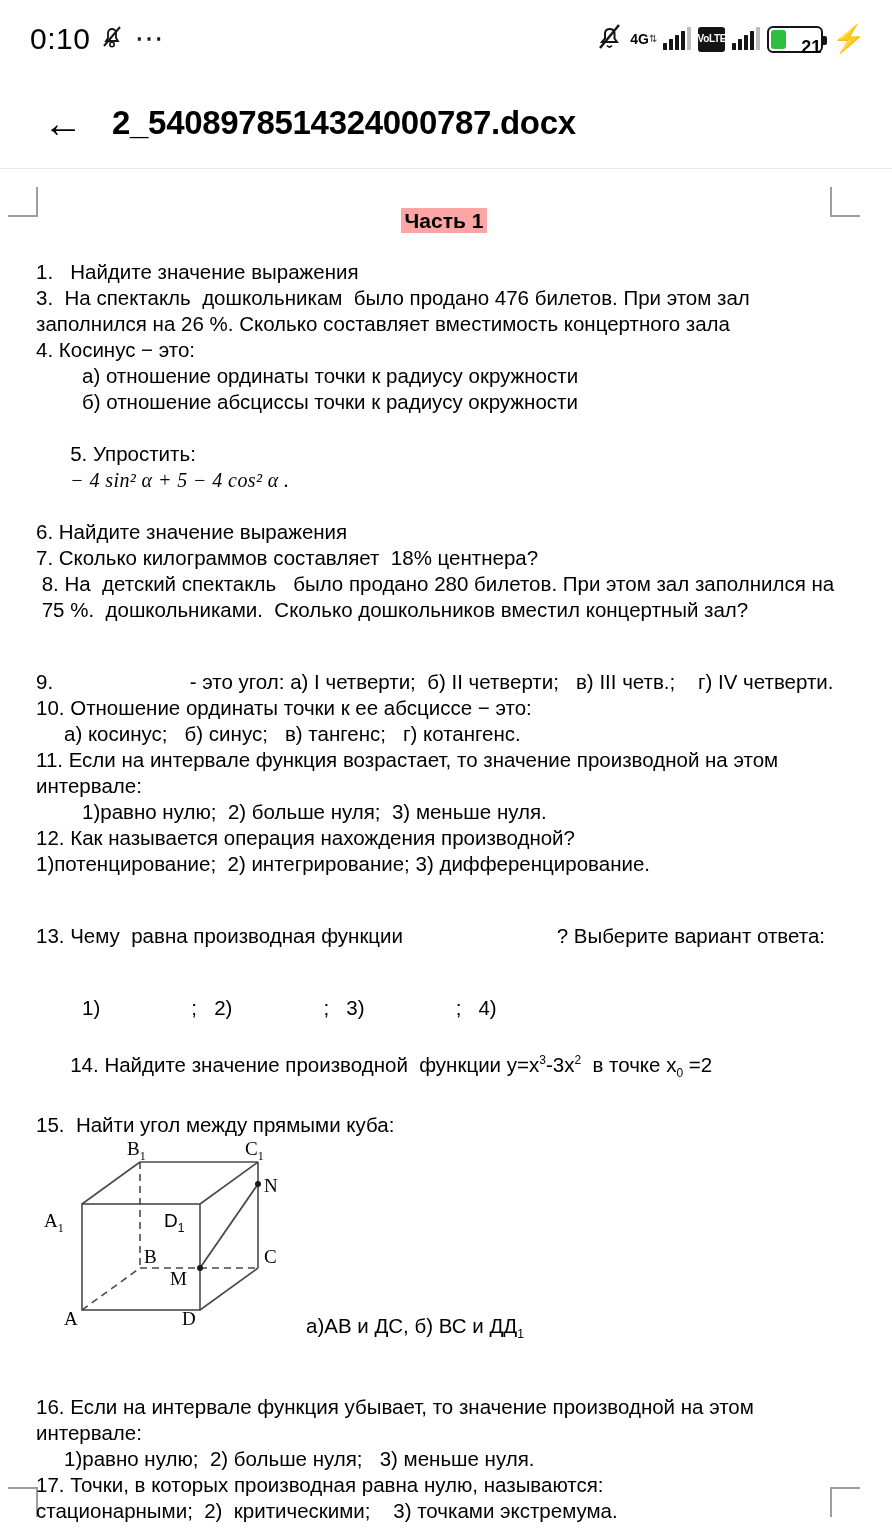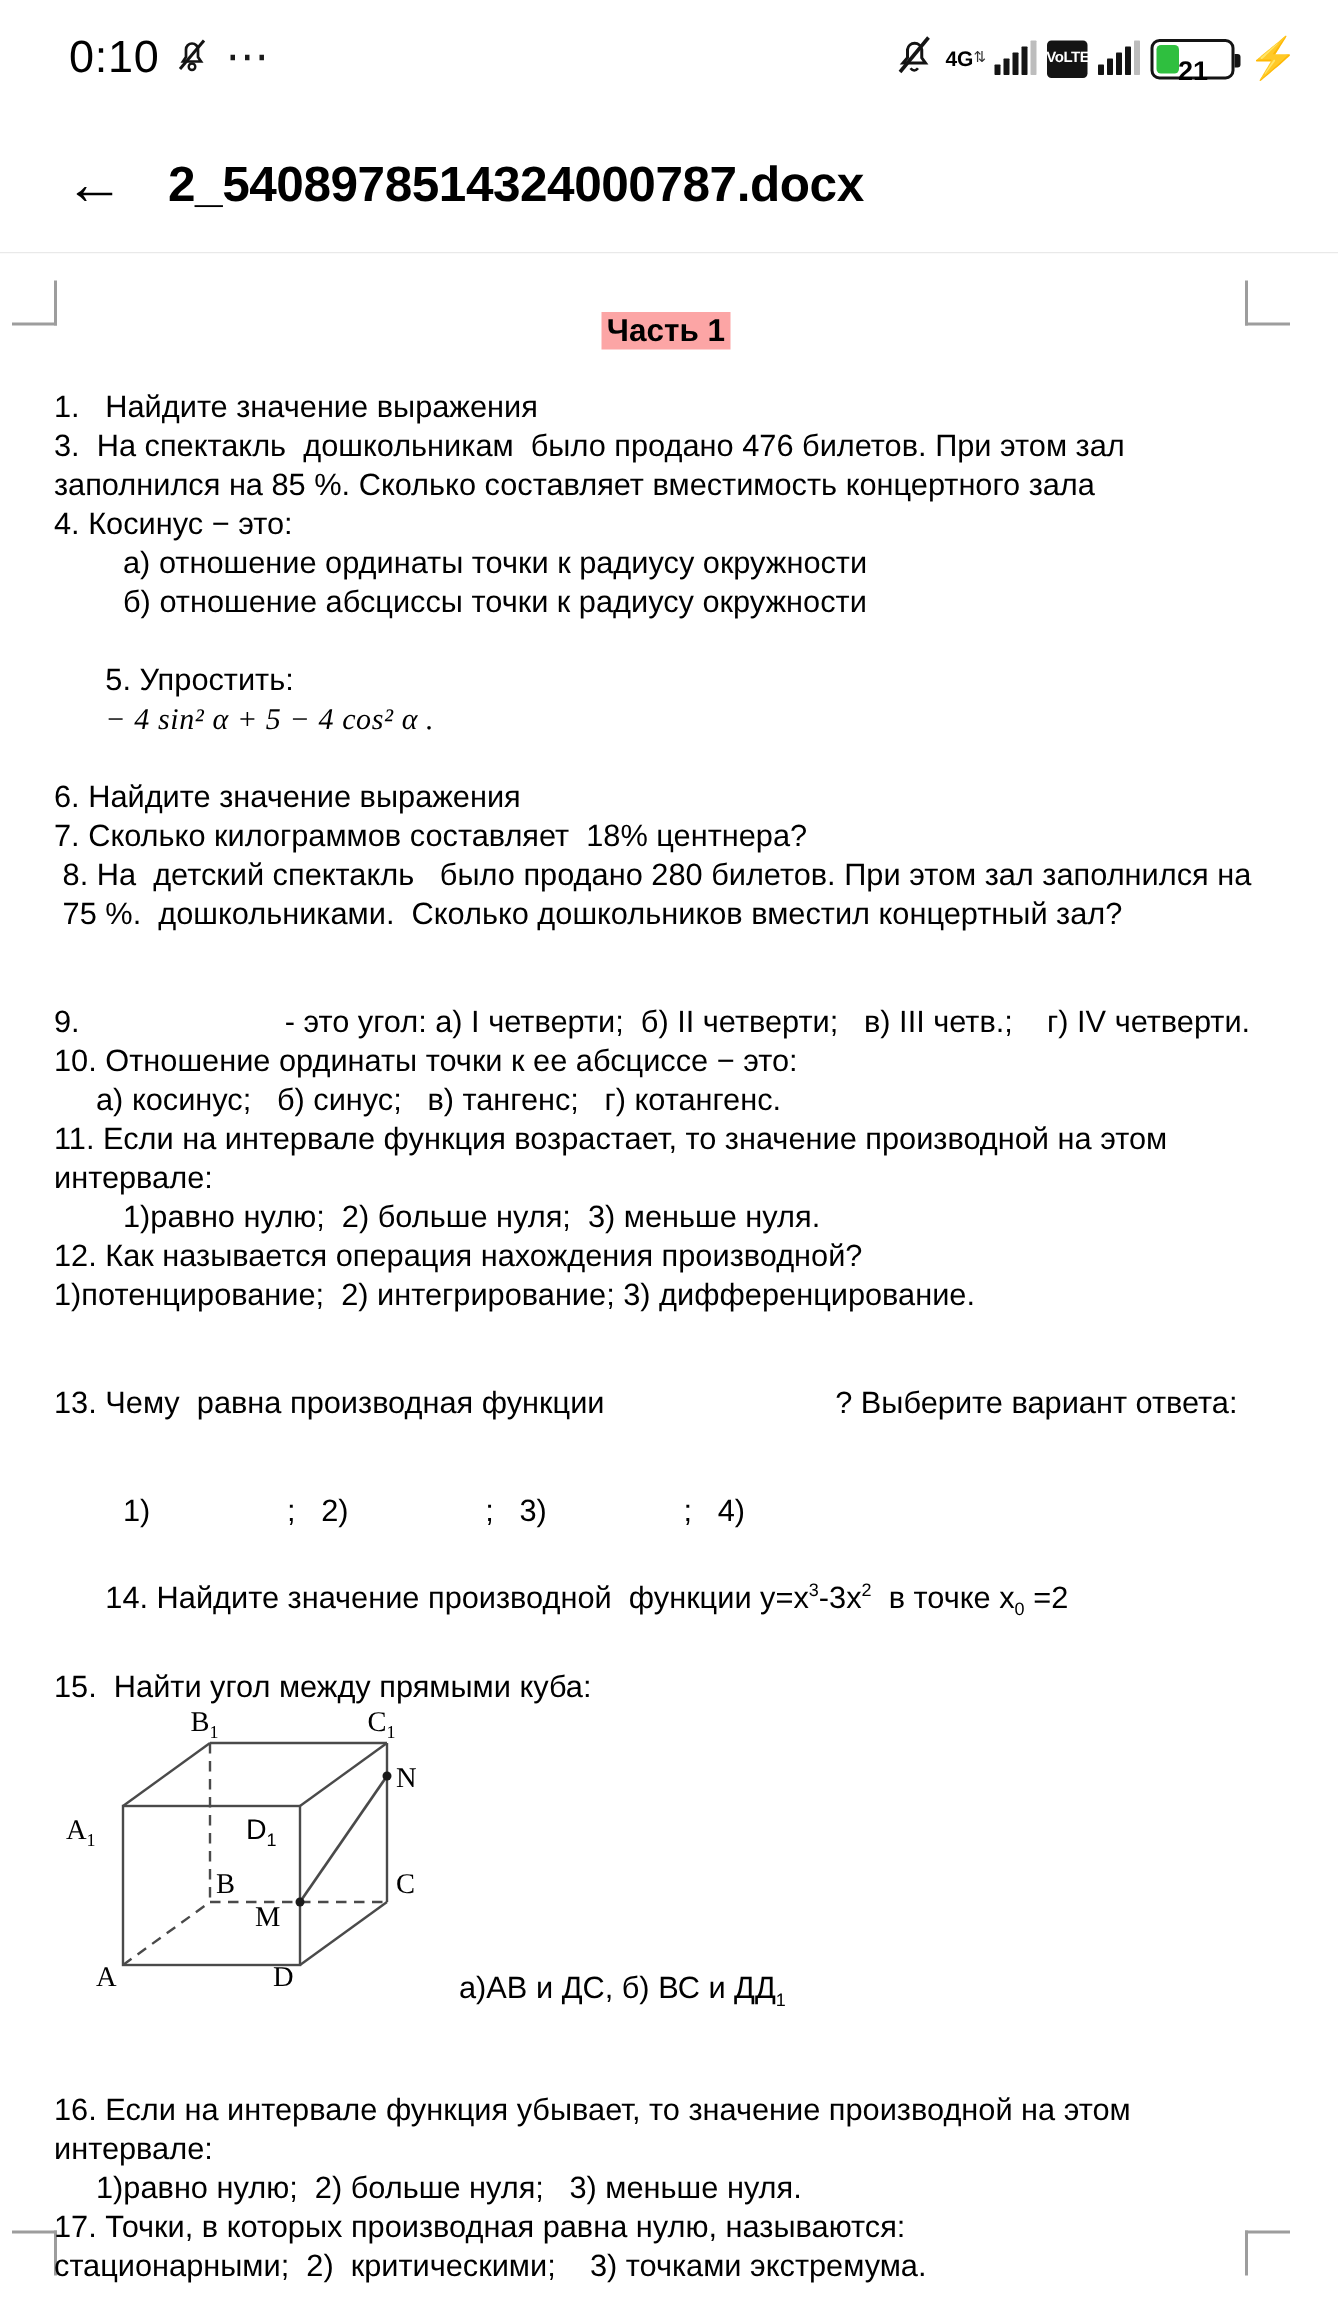--- a/index.html
+++ b/index.html
@@ -4,21 +4,21 @@
 <style>
   * { margin:0; padding:0; box-sizing:border-box; }
   html,body { width:892px; height:1536px; background:#ffffff; }
   body { font-family:"Liberation Sans", sans-serif; color:#000; overflow:hidden; }
 
   
   .statusbar{
     position:relative; height:78px; width:892px;
     display:flex; align-items:center; padding:0 26px 0 30px;
   }
-  .sb-left{ display:flex; align-items:center; gap:12px;margin-left:16px; }
+  .sb-left{ display:flex; align-items:center; gap:12px; }
   .sb-clock{ font-size:30px; font-weight:400; letter-spacing:.5px; line-height:1; }
   .sb-right{ margin-left:auto; display:flex; align-items:center; gap:7px; }
   .icon{ display:inline-block; }
 
   .dots{ font-size:29px; line-height:.55; letter-spacing:2px; color:#1a1a1a; }
 
   .sig{ display:flex; align-items:flex-end; gap:2px; height:22px; }
   .sig i{ width:4px; background:#141414; display:block; border-radius:.5px; }
   .sig i:nth-child(1){height:7px}
   .sig i:nth-child(2){height:11px}
@@ -34,21 +34,21 @@
     width:27px;height:25px;background:#141414;color:#fff;border-radius:3px;
     display:flex;flex-direction:row;align-items:center;justify-content:center;
     font-size:10px;font-weight:700;line-height:10px;letter-spacing:-.3px;
   }
   .batt{
     position:relative;width:56px;height:27px;border:2px solid #141414;border-radius:6px;
     display:flex;align-items:center;padding:2px;
   }
   .batt:after{content:"";position:absolute;right:-6px;top:8px;width:4px;height:9px;background:#141414;border-radius:0 2px 2px 0;}
   .batt .fill{width:15px;height:100%;background:#2fbf3f;border-radius:3px;}
-  .batt .lvl{position:absolute;left:0;right:0;text-align:center;font-size:18px;font-weight:600;line-height:23px;margin-top:16px;}
+  .batt .lvl{position:absolute;left:0;right:0;text-align:right;font-size:18px;font-weight:600;line-height:23px;margin-top:16px;}
   .bolt{ font-size:27px; line-height:1; font-weight:700; margin-left:2px; }
 
   
   .appbar{ height:90px; display:flex; align-items:center; padding:0 20px 0 40px; }
   .backbtn{ width:46px;height:46px;display:flex;align-items:center;justify-content:center;
             font-size:40px;line-height:1;font-weight:300;cursor:pointer;}
   .doctitle{ font-size:33px; font-weight:700; letter-spacing:-.3px; margin-left:26px; }
   .appbar-sep{ height:1px;background:#e9e9e9;width:892px; }
 
   
@@ -150,21 +150,21 @@
   <div class="crop br"></div>
 
   <div class="doc">
 
     <div class="center">
       <span class="hl">Часть 1</span>
     </div>
     <div class="spacer"></div>
 
     <div class="ln">1.   Найдите значение выражения</div>
-    <div class="ln">3.  На спектакль  дошкольникам  было продано 476 билетов. При этом зал заполнился на 85 %. Сколько составляет вместимость концертного зала</div>
+    <div class="ln">3.  На спектакль  дошкольникам  было продано 476 билетов. При этом зал заполнился на 26 %. Сколько составляет вместимость концертного зала</div>
     <div class="ln">4. Косинус − это:</div>
     <div class="ln ind1">а) отношение ординаты точки к радиусу окружности</div>
     <div class="ln ind1">б) отношение абсциссы точки к радиусу окружности</div>
 
     <div class="ln">
       <span>5. Упростить:</span>
       <span class="math">− 4 sin² α + 5 − 4 cos² α .</span>
     </div>
 
     <div class="ln">6. Найдите значение выражения</div>

